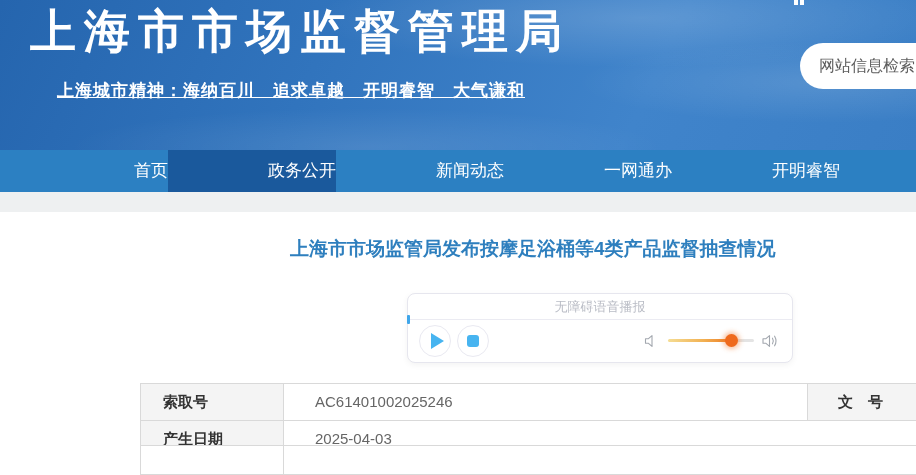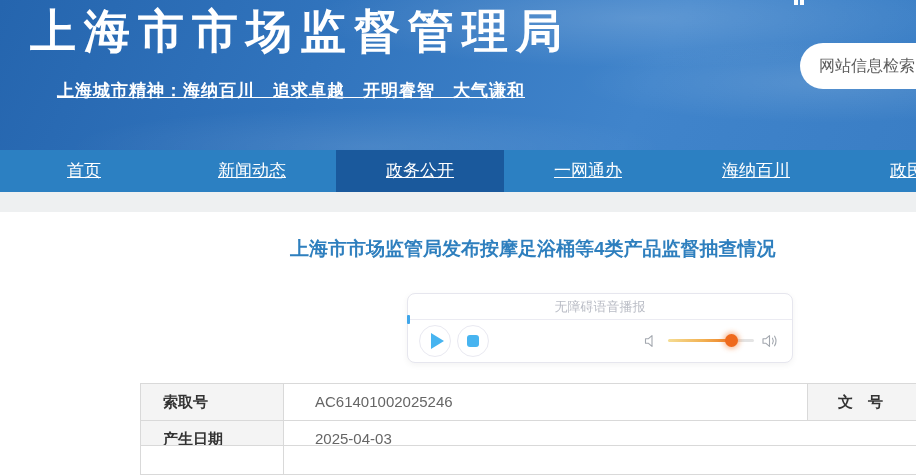--- a/index.html
+++ b/index.html
@@ -38,22 +38,22 @@
     font-family:inherit; box-sizing:border-box;
   }
   .search-pill input::placeholder { color:#5d5d5d; opacity:1; }
 
   
   .nav {
     position:absolute; left:0; top:150px; width:1008px; height:42px;
     display:flex; background:#2c80c2;
   }
   .nav-item {
-    width:168px; height:51px; line-height:42px; text-align:center;
-    color:#fff; font-size:17px; cursor:pointer;text-decoration:underline;
+    width:168px; height:51px; line-height:42px; text-align:right;
+    color:#fff; font-size:17px; cursor:pointer;
   }
   .nav-item.active { background:#1a599c; }
   .substrip { position:absolute; left:0; top:192px; width:916px; height:20px; background:#eef0f1; }
 
   
   .article-title {
     position:absolute; left:290px; top:236px; color:#2e7fbe;
     font-size:19px; font-weight:bold; white-space:nowrap;
   }
 
@@ -121,24 +121,24 @@
     <div class="top-fragment frag-b"></div>
     <div class="site-title">上海市市场监督管理局</div>
     <div class="slogan">上海城市精神：海纳百川　追求卓越　开明睿智　大气谦和</div>
     <div class="search-pill">
       <input type="text" placeholder="网站信息检索" style="">
     </div>
   </div>
 
   <div class="nav">
     <div class="nav-item">首页</div>
+    <div class="nav-item active">政务公开</div>
     <div class="nav-item">新闻动态</div>
-    <div class="nav-item active">政务公开</div>
     <div class="nav-item">一网通办</div>
-    <div class="nav-item">海纳百川</div>
+    <div class="nav-item">开明睿智</div>
     <div class="nav-item">政民互动</div>
   </div>
   <div class="substrip"></div>
 
   <div class="article-title">上海市市场监管局发布按摩足浴桶等4类产品监督抽查情况</div>
 
   <div class="player">
     <div class="player-title-row">
       <span class="player-title">无障碍语音播报</span>
       <div class="progress-tick"></div>

